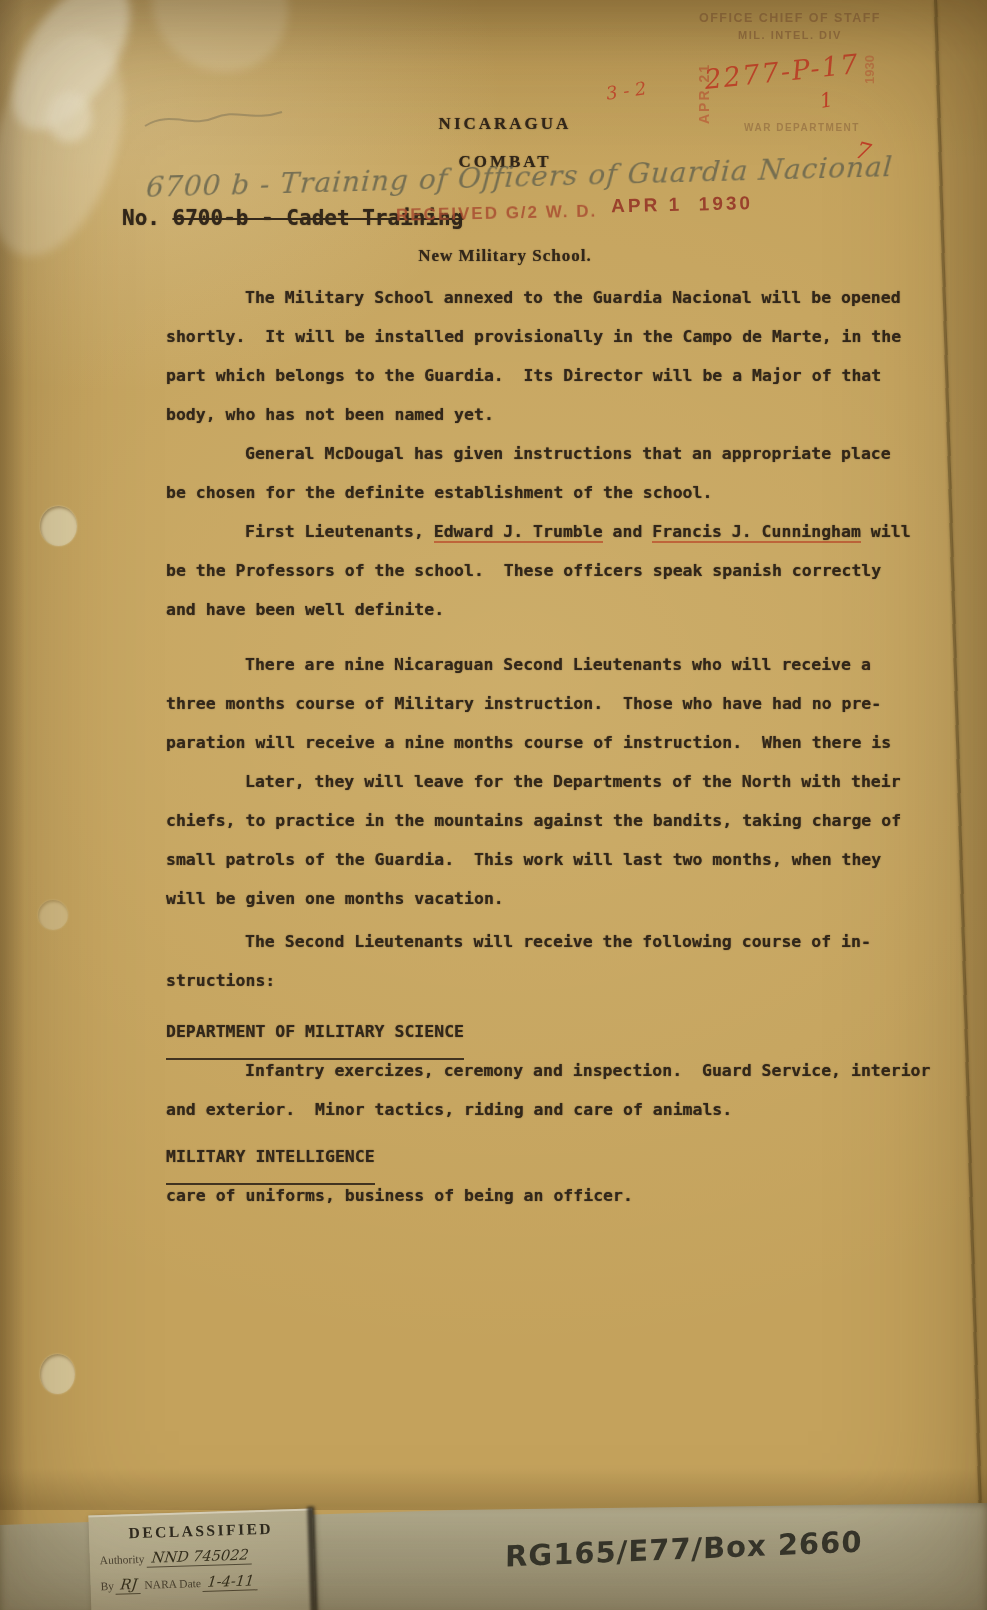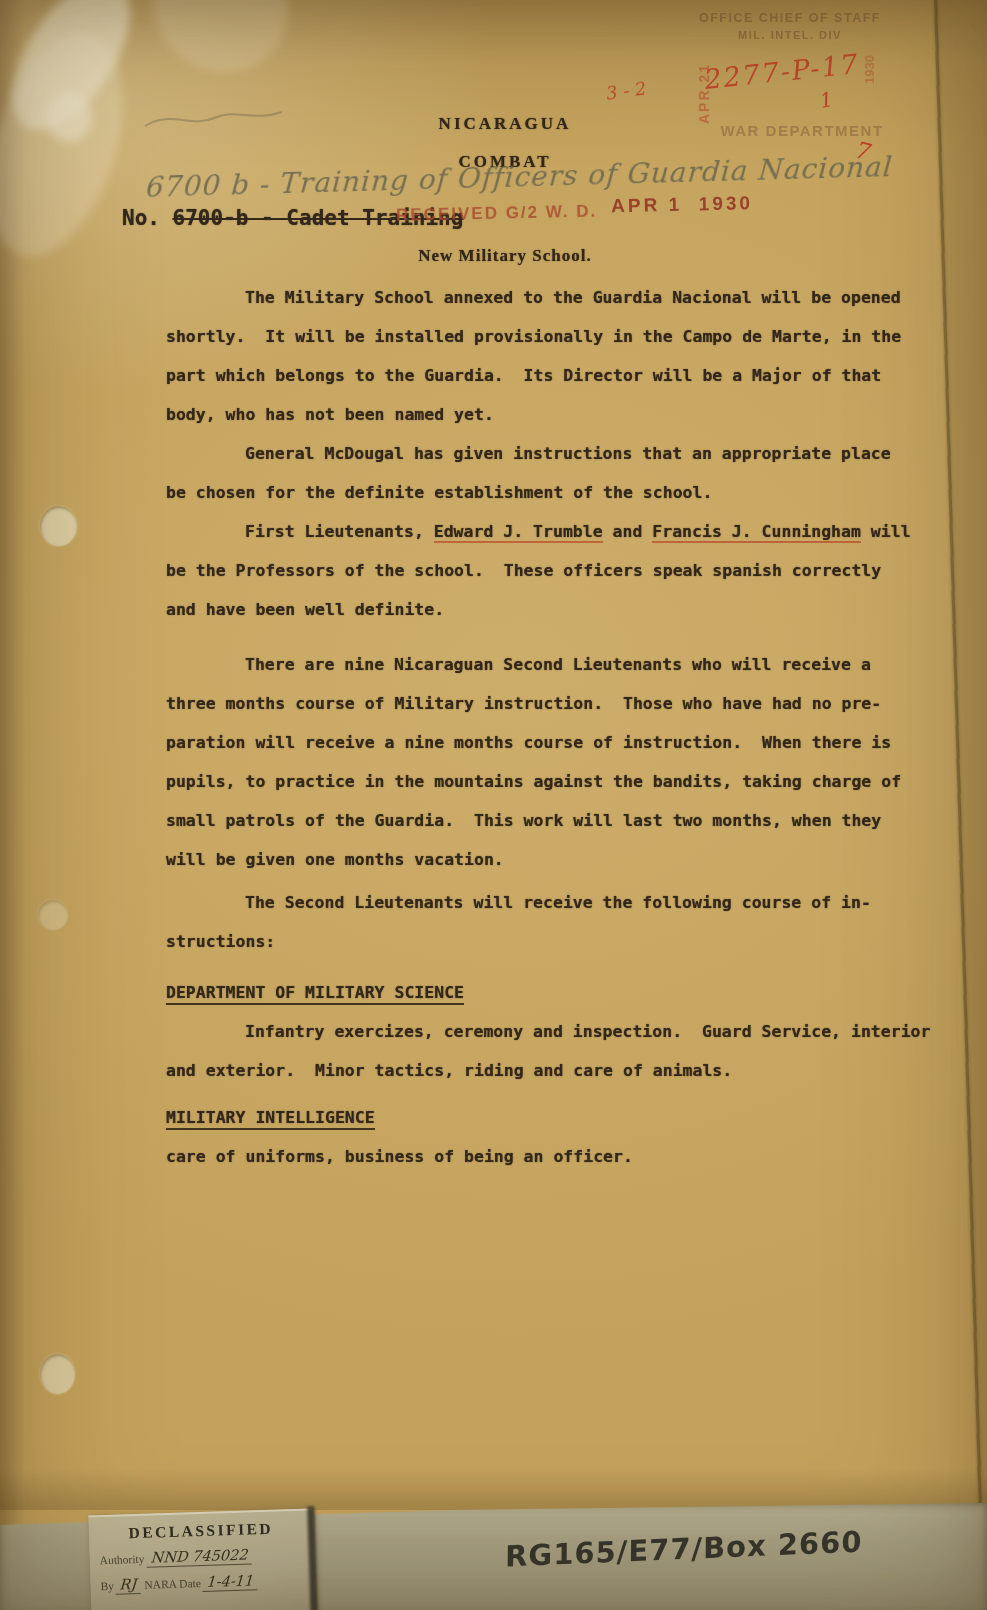--- a/index.html
+++ b/index.html
@@ -30,21 +30,21 @@
   
   .hole{position:absolute;border-radius:50%;background:rgba(222,209,168,0.95);
     box-shadow:inset 1px 2px 3px rgba(120,95,45,0.55), 0 0 2px rgba(230,220,180,0.8);filter:blur(0.6px);}
   .h1{left:40px;top:506px;width:37px;height:40px;}
   .h2{left:38px;top:900px;width:30px;height:30px;opacity:.55;}
   .h3{left:40px;top:1354px;width:35px;height:40px;opacity:.9;}
   
   .faint-stamp{position:absolute;color:rgba(137,100,60,0.78);font-family:"Liberation Sans",sans-serif;
     font-weight:bold;letter-spacing:1.5px;filter:blur(0.5px);text-align:center;}
   .office{left:688px;top:10px;width:204px;font-size:12.5px;line-height:17px;}
-  .wardept{left:718px;top:122px;width:168px;font-size:15px;opacity:.72;}
+  .wardept{left:718px;top:122px;width:168px;font-size:10px;opacity:.72;}
   
   .red{position:absolute;color:#c23f28;font-family:"DejaVu Serif",serif;font-style:italic;}
   .red-file{left:704px;top:56px;font-size:27px;letter-spacing:2px;transform:rotate(-6deg);opacity:.92;}
   .red-sub{left:820px;top:88px;font-size:20px;transform:rotate(-10deg);}
   .red-left{left:606px;top:80px;font-size:18px;transform:rotate(-8deg);opacity:.85;}
   .red-check{left:856px;top:138px;font-size:23px;transform:rotate(14deg);}
   .vert{position:absolute;writing-mode:vertical-rl;transform:rotate(180deg);
     font-family:"Liberation Sans",sans-serif;font-weight:bold;color:rgba(186,84,52,0.65);filter:blur(0.4px);}
   .vert-date{left:696px;top:44px;height:80px;font-size:14px;letter-spacing:2px;}
   .vert-year{left:862px;top:44px;height:40px;font-size:13px;opacity:.8;}
@@ -64,21 +64,21 @@
   .struck{text-decoration:line-through;text-decoration-thickness:2px;}
   .received{position:absolute;left:396px;top:200px;transform:rotate(-1.2deg);white-space:pre;
     font-family:"Liberation Sans",sans-serif;font-weight:bold;}
   .rs-text{color:rgba(168,76,48,0.85);font-size:17px;letter-spacing:2px;filter:blur(0.3px);}
   .rs-date{color:rgba(150,56,40,0.92);font-size:19px;letter-spacing:3px;margin-left:14px;
     position:relative;top:-4px;}
   .body-text{position:absolute;left:122px;top:278px;width:790px;font-size:16.5px;}
   .tl{height:39px;line-height:39px;white-space:pre;margin-left:44px;}
   .ind{padding-left:79px;}
   .gap16{margin-top:16px;} .gap12{margin-top:12px;} .gap8{margin-top:8px;} .gap4{margin-top:4px;}
-  .hd{border-bottom:2.5px solid rgba(50,39,26,0.9);padding-bottom:1px;}
+  .hd{border-bottom:2.5px solid rgba(50,39,26,0.9);padding-bottom:17px;}
   .red-underline{border-bottom:2.5px solid rgba(186,84,48,0.8);}
   
   .backing{position:absolute;left:0;top:1498px;width:987px;height:112px;z-index:20;
     background:linear-gradient(180deg,#b5ae90 0%,#a8a184 40%,#9d9679 100%);
     clip-path:polygon(0 27px,46% 12px,100% 5px,100% 100%,0 100%);
     box-shadow:inset 0 6px 8px rgba(60,50,25,0.45);}
   .page-bottom-shadow{position:absolute;left:0;top:1468px;width:987px;height:42px;
     background:linear-gradient(180deg,rgba(80,60,25,0) 0%,rgba(80,60,25,0.25) 90%);z-index:15;}
   .sticker{position:absolute;left:90px;top:1512px;width:224px;height:110px;z-index:30;
     background:linear-gradient(160deg,#c0b898 0%,#b2aa8c 70%,#a69e80 100%);
@@ -146,21 +146,22 @@
       <div class="tl">be chosen for the definite establishment of the school.</div>
 
       <div class="tl ind"><span>First Lieutenants, </span><span class="red-underline">Edward J. Trumble</span><span> and </span><span class="red-underline">Francis J. Cunningham</span><span> will</span></div>
       <div class="tl">be the Professors of the school.  These officers speak spanish correctly</div>
       <div class="tl">and have been well definite.</div>
 
       <div class="tl ind gap16">There are nine Nicaraguan Second Lieutenants who will receive a</div>
       <div class="tl">three months course of Military instruction.  Those who have had no pre-</div>
       <div class="tl">paration will receive a nine months course of instruction.  When there is</div>
 
-      <div class="tl">pupils, to practice in the mountains against the bandits, taking charge of</div>
+      <div class="tl ind">Later, they will leave for the Departments of the North with their</div>
+      <div class="tl">chiefs, to practice in the mountains against the bandits, taking charge of</div>
       <div class="tl">small patrols of the Guardia.  This work will last two months, when they</div>
       <div class="tl">will be given one months vacation.</div>
 
       <div class="tl ind gap4">The Second Lieutenants will receive the following course of in-</div>
       <div class="tl">structions:</div>
 
       <div class="tl gap12"><span class="hd">DEPARTMENT OF MILITARY SCIENCE</span></div>
       <div class="tl ind">Infantry exercizes, ceremony and inspection.  Guard Service, interior</div>
       <div class="tl">and exterior.  Minor tactics, riding and care of animals.</div>
 

